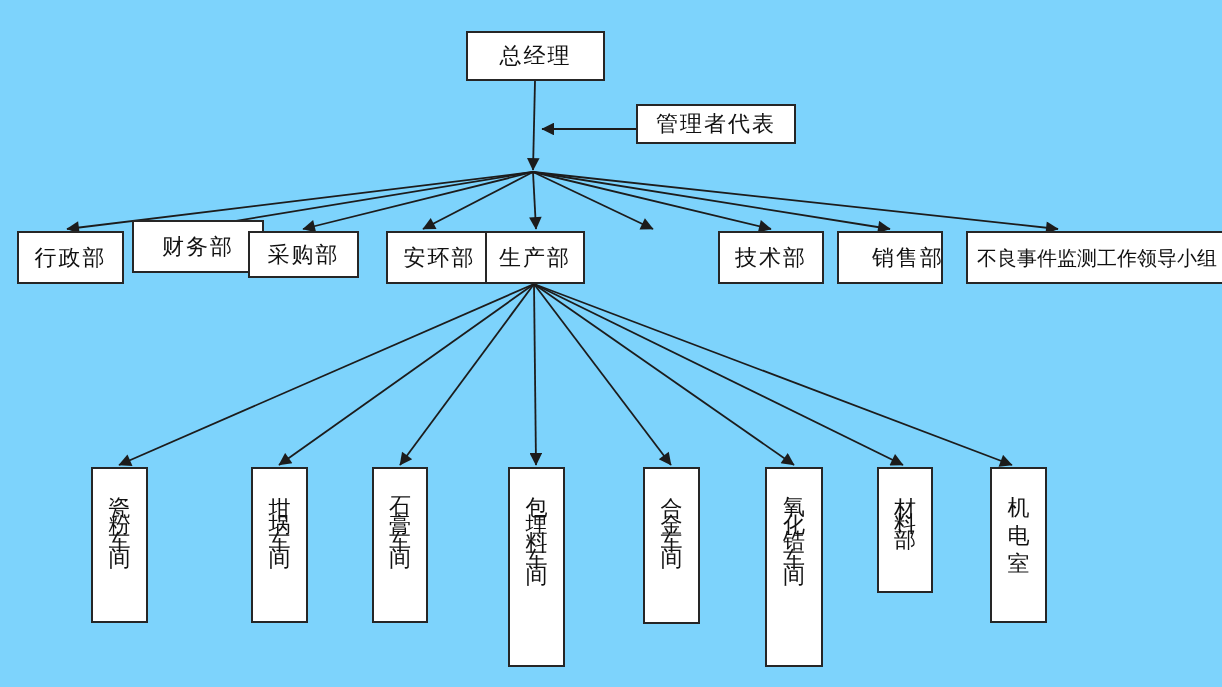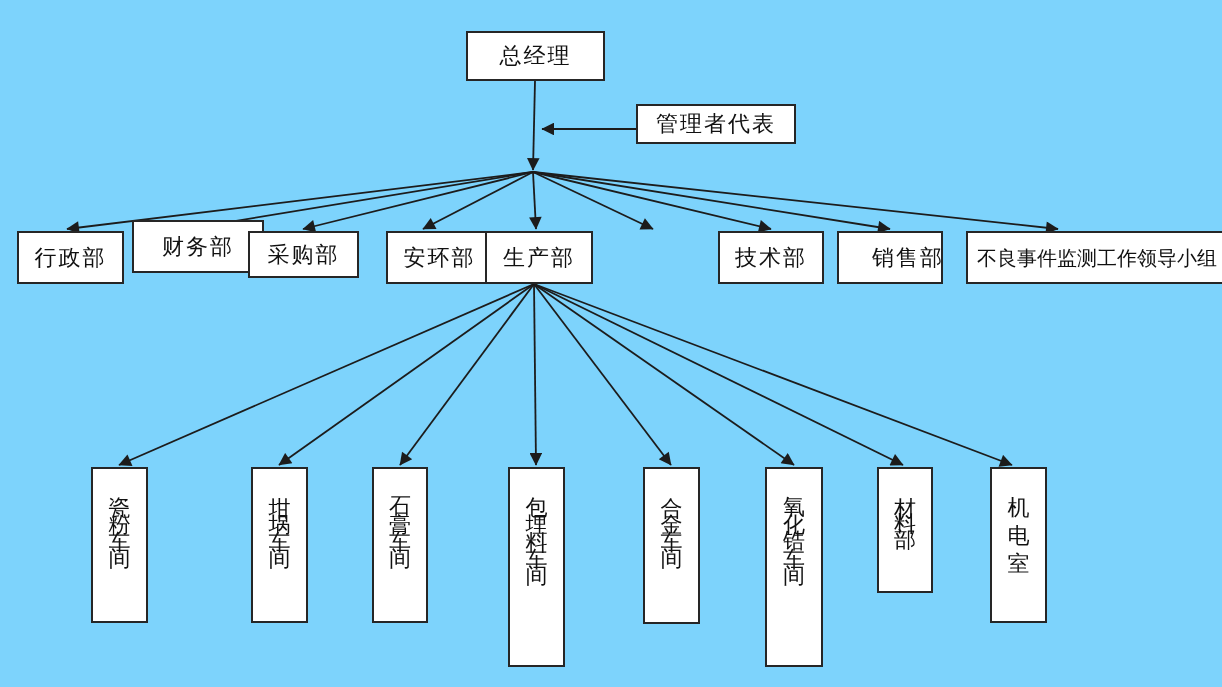--- a/index.html
+++ b/index.html
@@ -53,21 +53,21 @@
   .vbox.tight { letter-spacing: 15px; }
 
   
   #box-root  { left: 466px; top: 31px;  width: 139px; height: 50px; }
   #box-rep   { left: 636px; top: 104px; width: 160px; height: 40px; }
 
   #dept-0 { left: 17px;  top: 231px; width: 107px; height: 53px; }
   #dept-1 { left: 132px; top: 220px; width: 132px; height: 53px; }
   #dept-2 { left: 248px; top: 231px; width: 111px; height: 47px; }
   #dept-3 { left: 354px; top: 231px; width: 107px; height: 53px; margin-left: 32px; }
-  #dept-4 { left: 485px; top: 231px; width: 108px; height: 53px; }
+  #dept-4 { left: 485px; top: 231px; width: 100px; height: 53px; }
   #dept-5 { left: 600px; top: 231px; width: 107px; height: 53px; }
   #dept-6 { left: 718px; top: 231px; width: 106px; height: 53px; text-align: center; }
   #dept-7 { left: 837px; top: 231px; width: 106px; height: 53px; padding-left: 36px; }
   #dept-8 { left: 966px; top: 231px; width: 262px; height: 53px; }
 
   #unit-0 { left: 91px;  top: 467px; width: 57px; height: 156px; }
   #unit-1 { left: 251px; top: 467px; width: 57px; height: 156px; }
   #unit-2 { left: 372px; top: 467px; width: 56px; height: 156px; }
   #unit-3 { left: 508px; top: 467px; width: 57px; height: 200px; }
   #unit-4 { left: 643px; top: 467px; width: 57px; height: 157px; }

